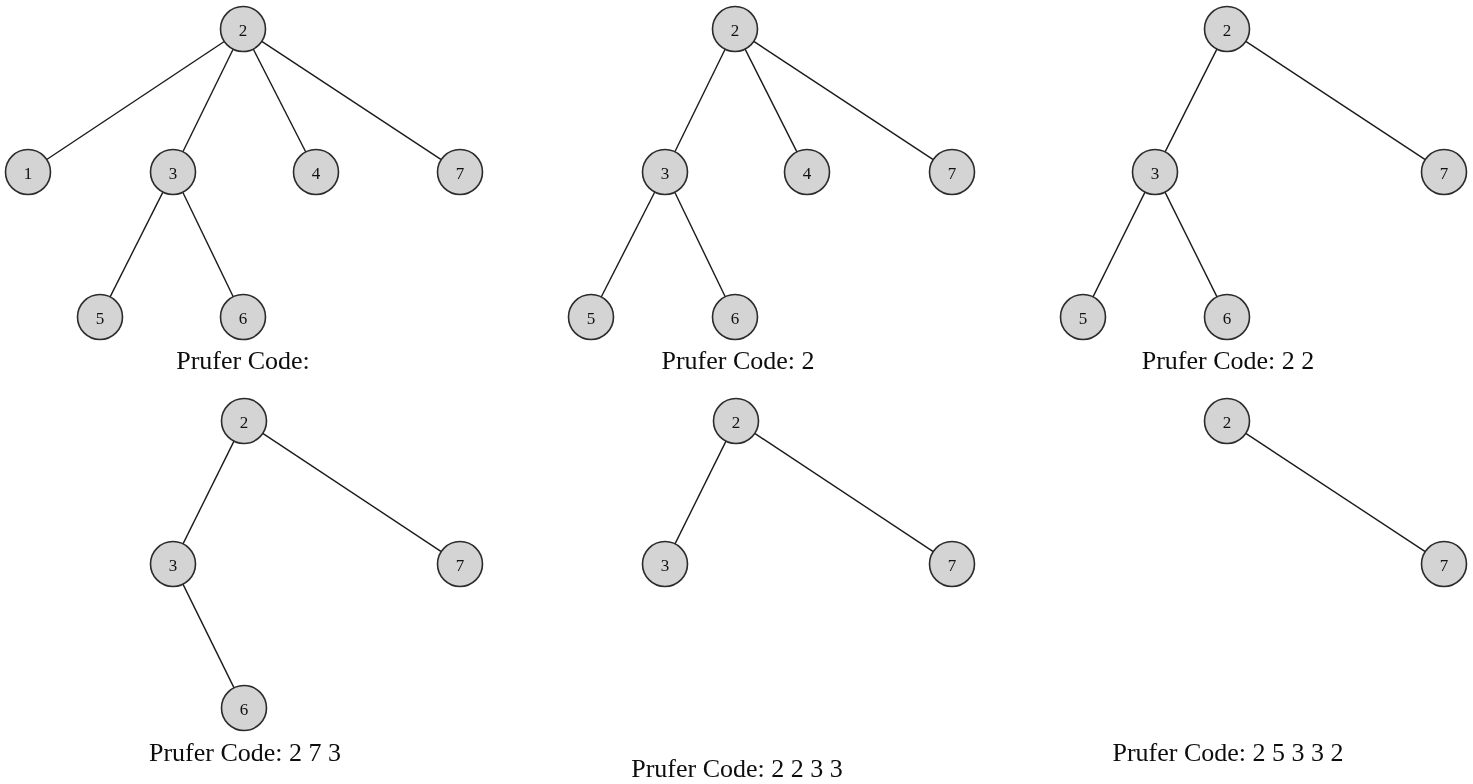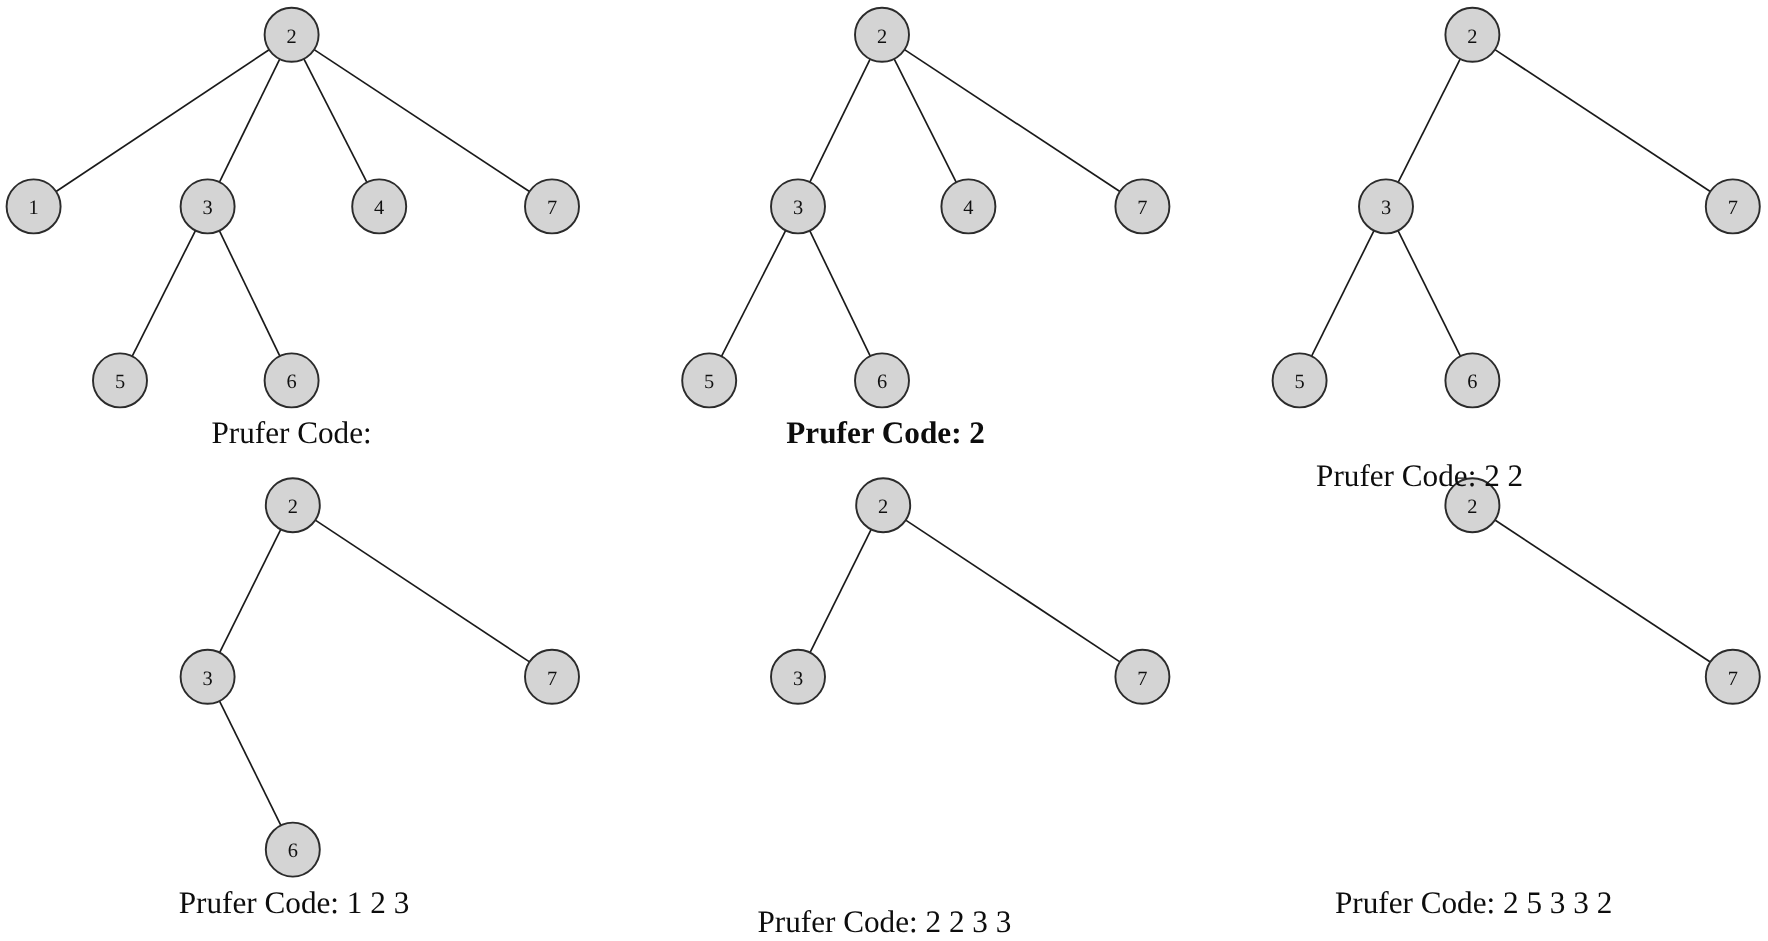--- a/index.html
+++ b/index.html
@@ -194,19 +194,19 @@
           <text x="1227" y="422" class="node-label">2</text>
         </g>
         <g>
           <circle cx="1444" cy="564" r="22.5" class="node-circle" fill="#d4d4d4" stroke="#2b2b2b"></circle>
           <text x="1444" y="565" class="node-label">7</text>
         </g>
       </g>
     </svg>
   <div id="caption-layer">
       <div class="caption" style="left: 243px; top: 348px;">Prufer Code:</div>
-      <div class="caption" style="left: 738px; top: 348px; font-weight: bold;">Prufer Code: 2</div>
-      <div class="caption" style="left: 1183px; top: 348px; margin-top: 36px;">Prufer Code: 2 2</div>
-      <div class="caption" style="left: 245px; top: 740px;">Prufer Code: 1 2 3</div>
+      <div class="caption" style="left: 738px; top: 348px;">Prufer Code: 2</div>
+      <div class="caption" style="left: 1228px; top: 348px;">Prufer Code: 2 2</div>
+      <div class="caption" style="left: 245px; top: 740px;">Prufer Code: 2 7 3</div>
       <div class="caption" style="left: 737px; top: 756px;">Prufer Code: 2 2 3 3</div>
       <div class="caption" style="left: 1228px; top: 740px;">Prufer Code: 2 5 3 3 2</div>
     </div>
 </div>
 
 </body></html>

